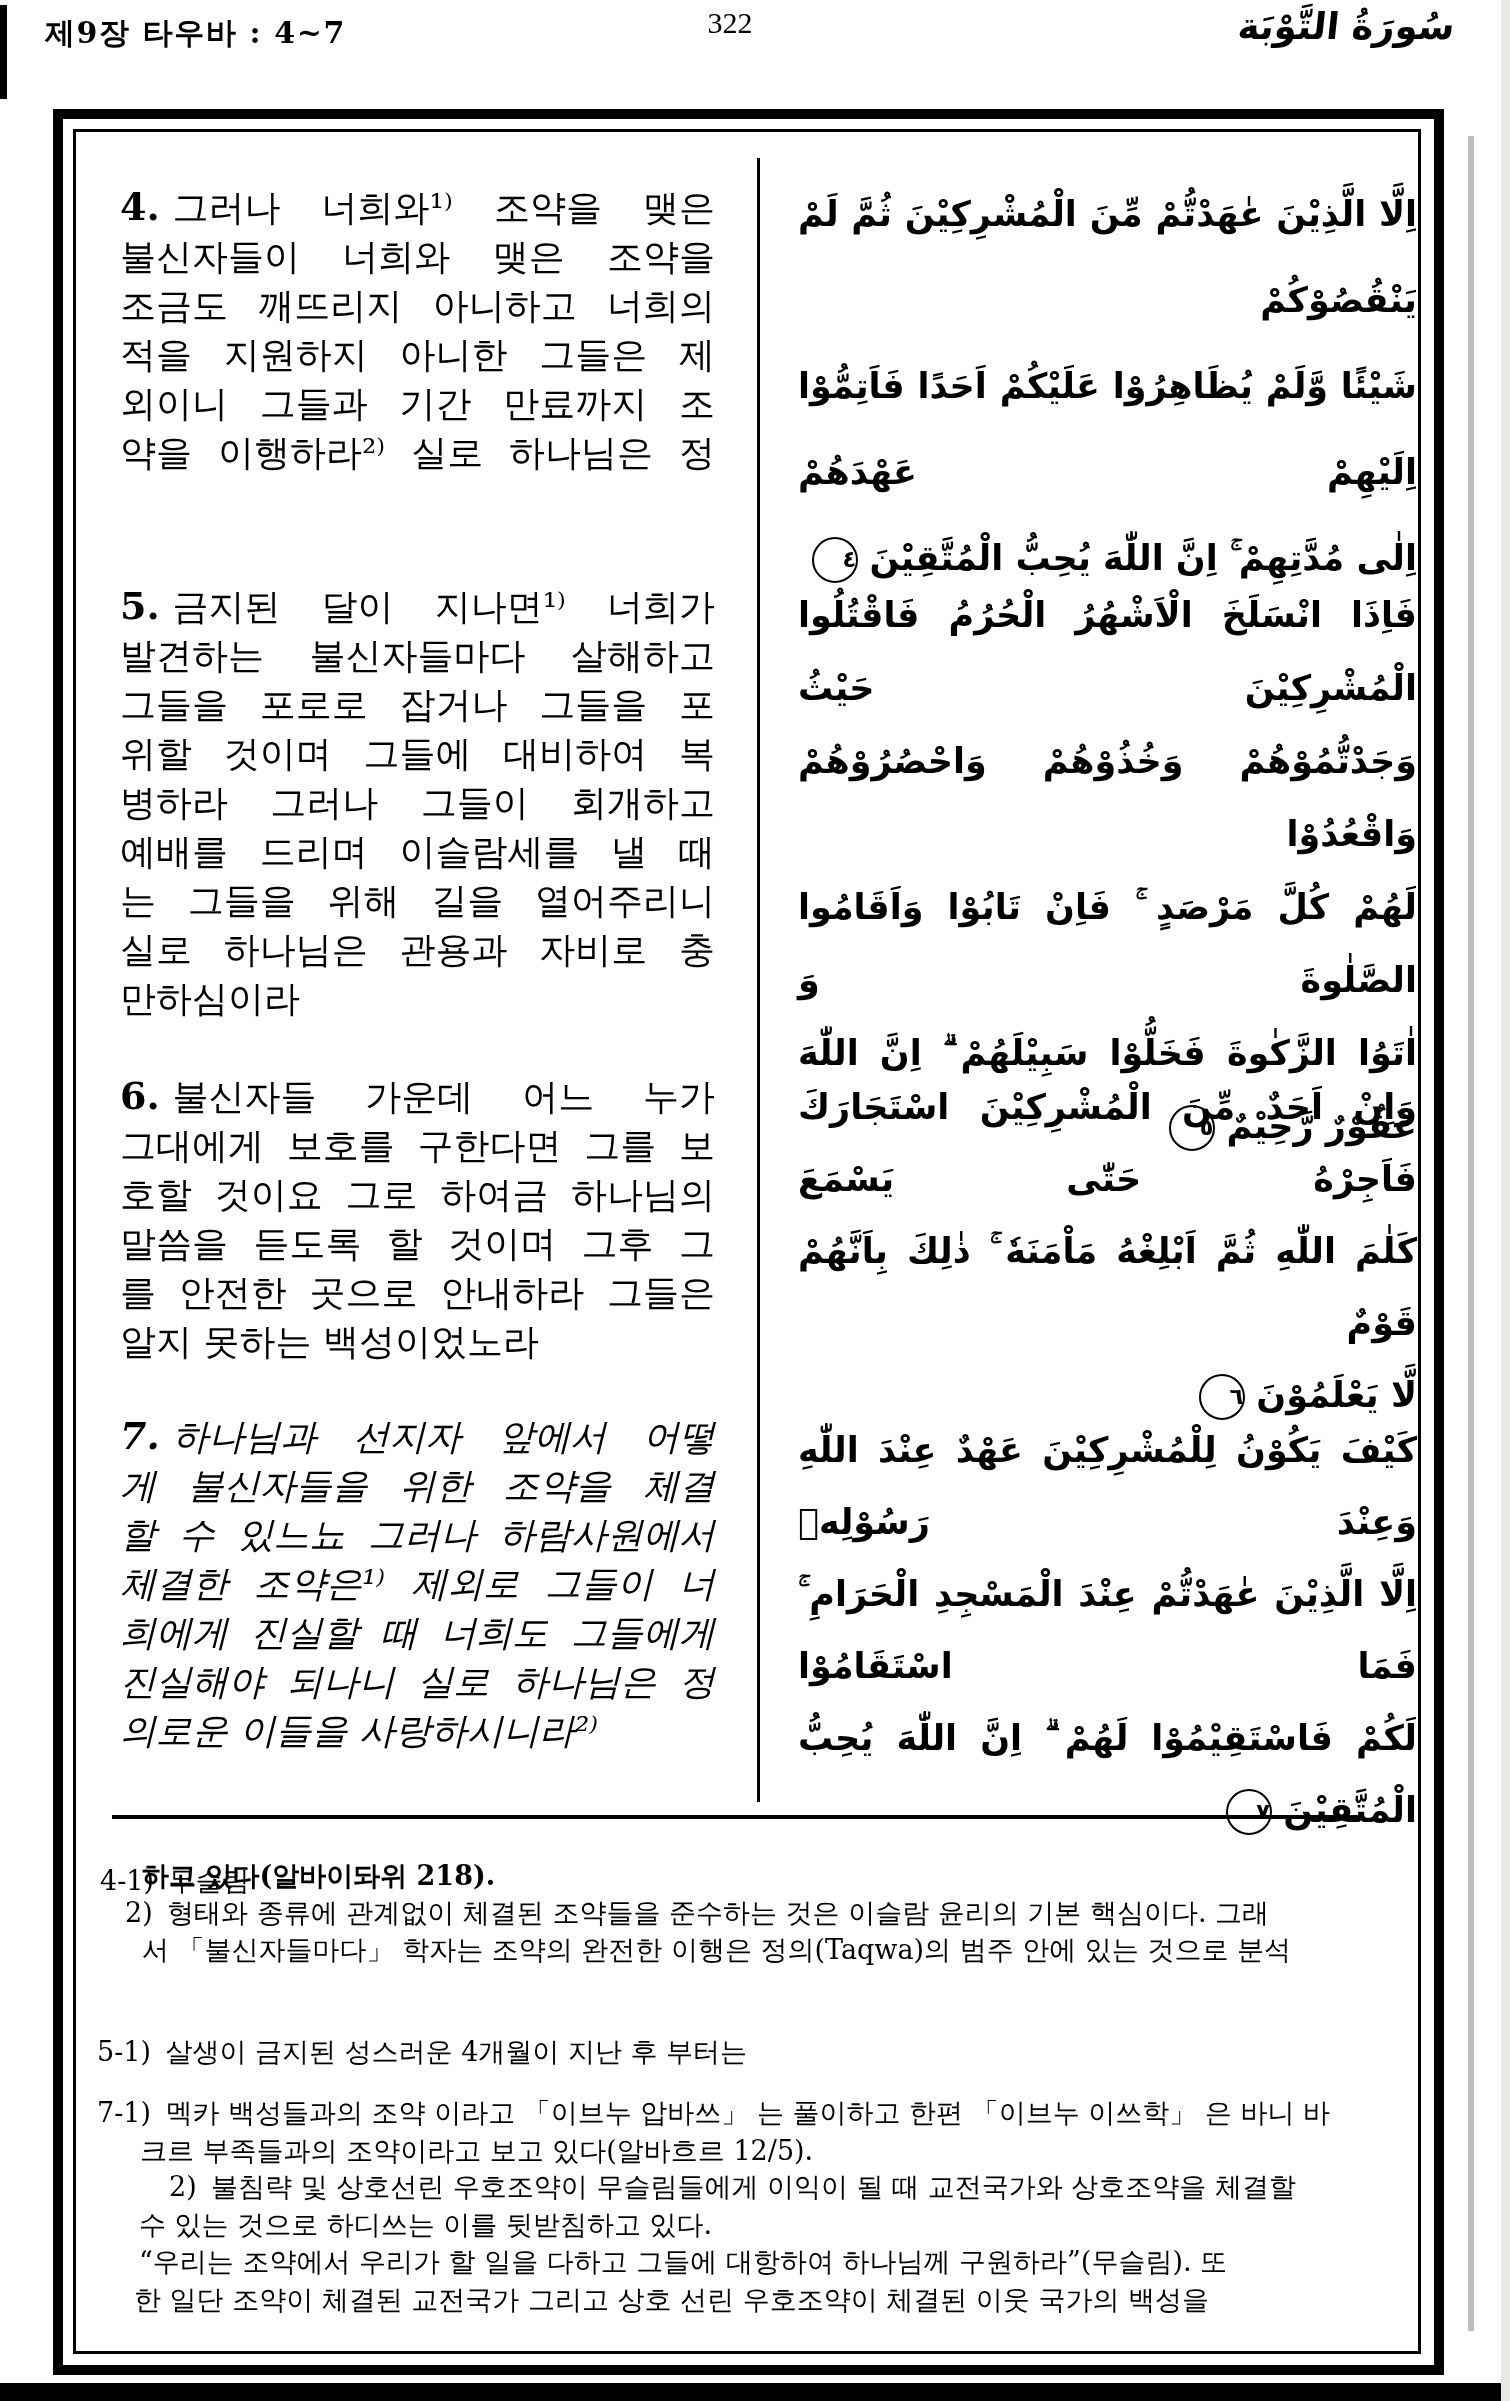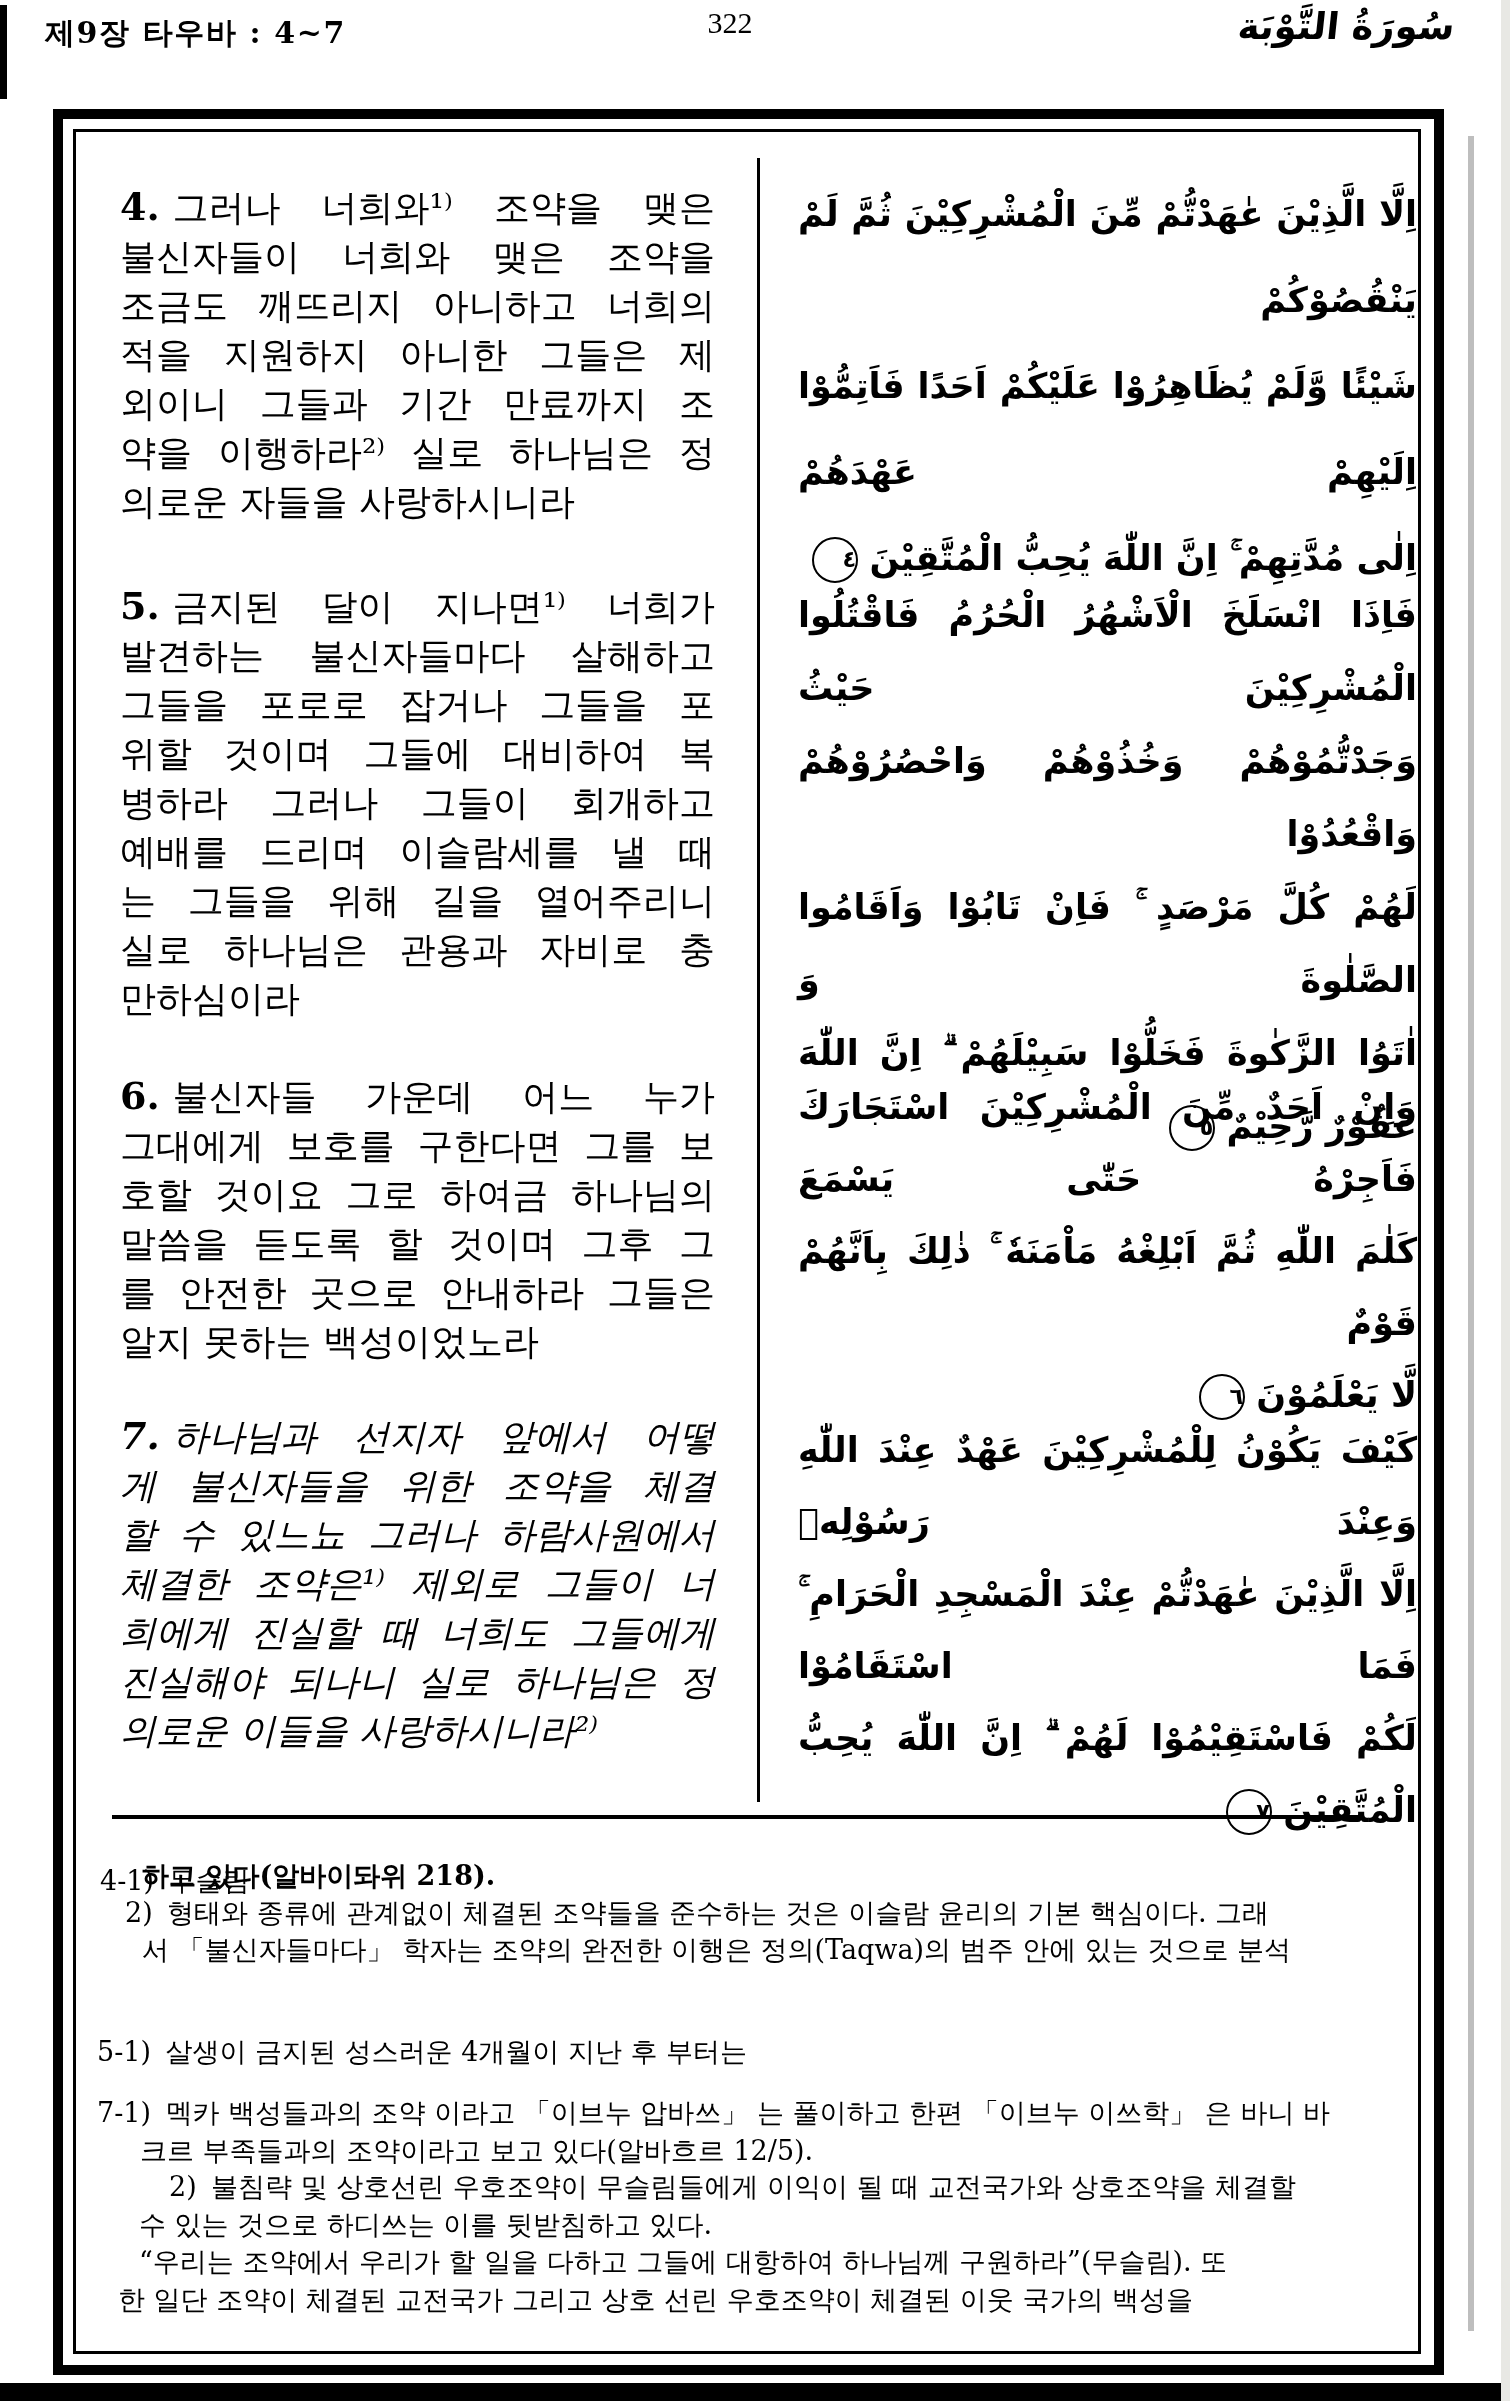--- a/index.html
+++ b/index.html
@@ -105,21 +105,20 @@
   <div class="divider-v"></div>
   <div class="fn-divider"></div>
 
   <div class="kblock kb4">
     <div class="kline"><span class="vnum">4.</span><span>그러나 너희와¹⁾ 조약을 맺은</span></div>
     <div class="kline">불신자들이 너희와 맺은 조약을</div>
     <div class="kline">조금도 깨뜨리지 아니하고 너희의</div>
     <div class="kline">적을 지원하지 아니한 그들은 제</div>
     <div class="kline">외이니 그들과 기간 만료까지 조</div>
     <div class="kline">약을 이행하라²⁾ 실로 하나님은 정</div>
-    <div class="kline last">의로운 자들을 사랑하시니라</div>
   </div>
 
   <div class="kblock kb5">
     <div class="kline"><span class="vnum">5.</span><span>금지된 달이 지나면¹⁾ 너희가</span></div>
     <div class="kline">발견하는 불신자들마다 살해하고</div>
     <div class="kline">그들을 포로로 잡거나 그들을 포</div>
     <div class="kline">위할 것이며 그들에 대비하여 복</div>
     <div class="kline">병하라 그러나 그들이 회개하고</div>
     <div class="kline">예배를 드리며 이슬람세를 낼 때</div>
     <div class="kline">는 그들을 위해 길을 열어주리니</div>
@@ -178,20 +177,20 @@
   <div class="fnline" style="left:142px;top:1857px;font-weight:bold;">하고 있다(알바이돠위 218).</div>
 
   <div class="fnline" style="left:97px;top:2033px;"><span class="fnlabel">5-1)</span><span>살생이 금지된 성스러운 4개월이 지난 후 부터는</span></div>
 
   <div class="fnline" style="left:97px;top:2094px;"><span class="fnlabel">7-1)</span><span>멕카 백성들과의 조약 이라고 「이브누 압바쓰」 는 풀이하고 한편 「이브누 이쓰학」 은 바니 바</span></div>
   <div class="fnline" style="left:140px;top:2132px;">크르 부족들과의 조약이라고 보고 있다(알바흐르 12/5).</div>
 
   <div class="fnline" style="left:125px;top:2168px;margin-left:44px;"><span class="fnlabel">2)</span><span>불침략 및 상호선린 우호조약이 무슬림들에게 이익이 될 때 교전국가와 상호조약을 체결할</span></div>
   <div class="fnline" style="left:139px;top:2206px;">수 있는 것으로 하디쓰는 이를 뒷받침하고 있다.</div>
   <div class="fnline" style="left:139px;top:2243px;">“우리는 조약에서 우리가 할 일을 다하고 그들에 대항하여 하나님께 구원하라”(무슬림). 또</div>
-  <div class="fnline" style="left:118px;top:2281px;text-align:center;">한 일단 조약이 체결된 교전국가 그리고 상호 선린 우호조약이 체결된 이웃 국가의 백성을</div>
+  <div class="fnline" style="left:134px;top:2281px;text-align:center;">한 일단 조약이 체결된 교전국가 그리고 상호 선린 우호조약이 체결된 이웃 국가의 백성을</div>
 
   <div class="edge-left"></div>
   <div class="edge-bottom"></div>
   <div class="edge-right"></div>
 
 </div>
 
 
 </body></html>

